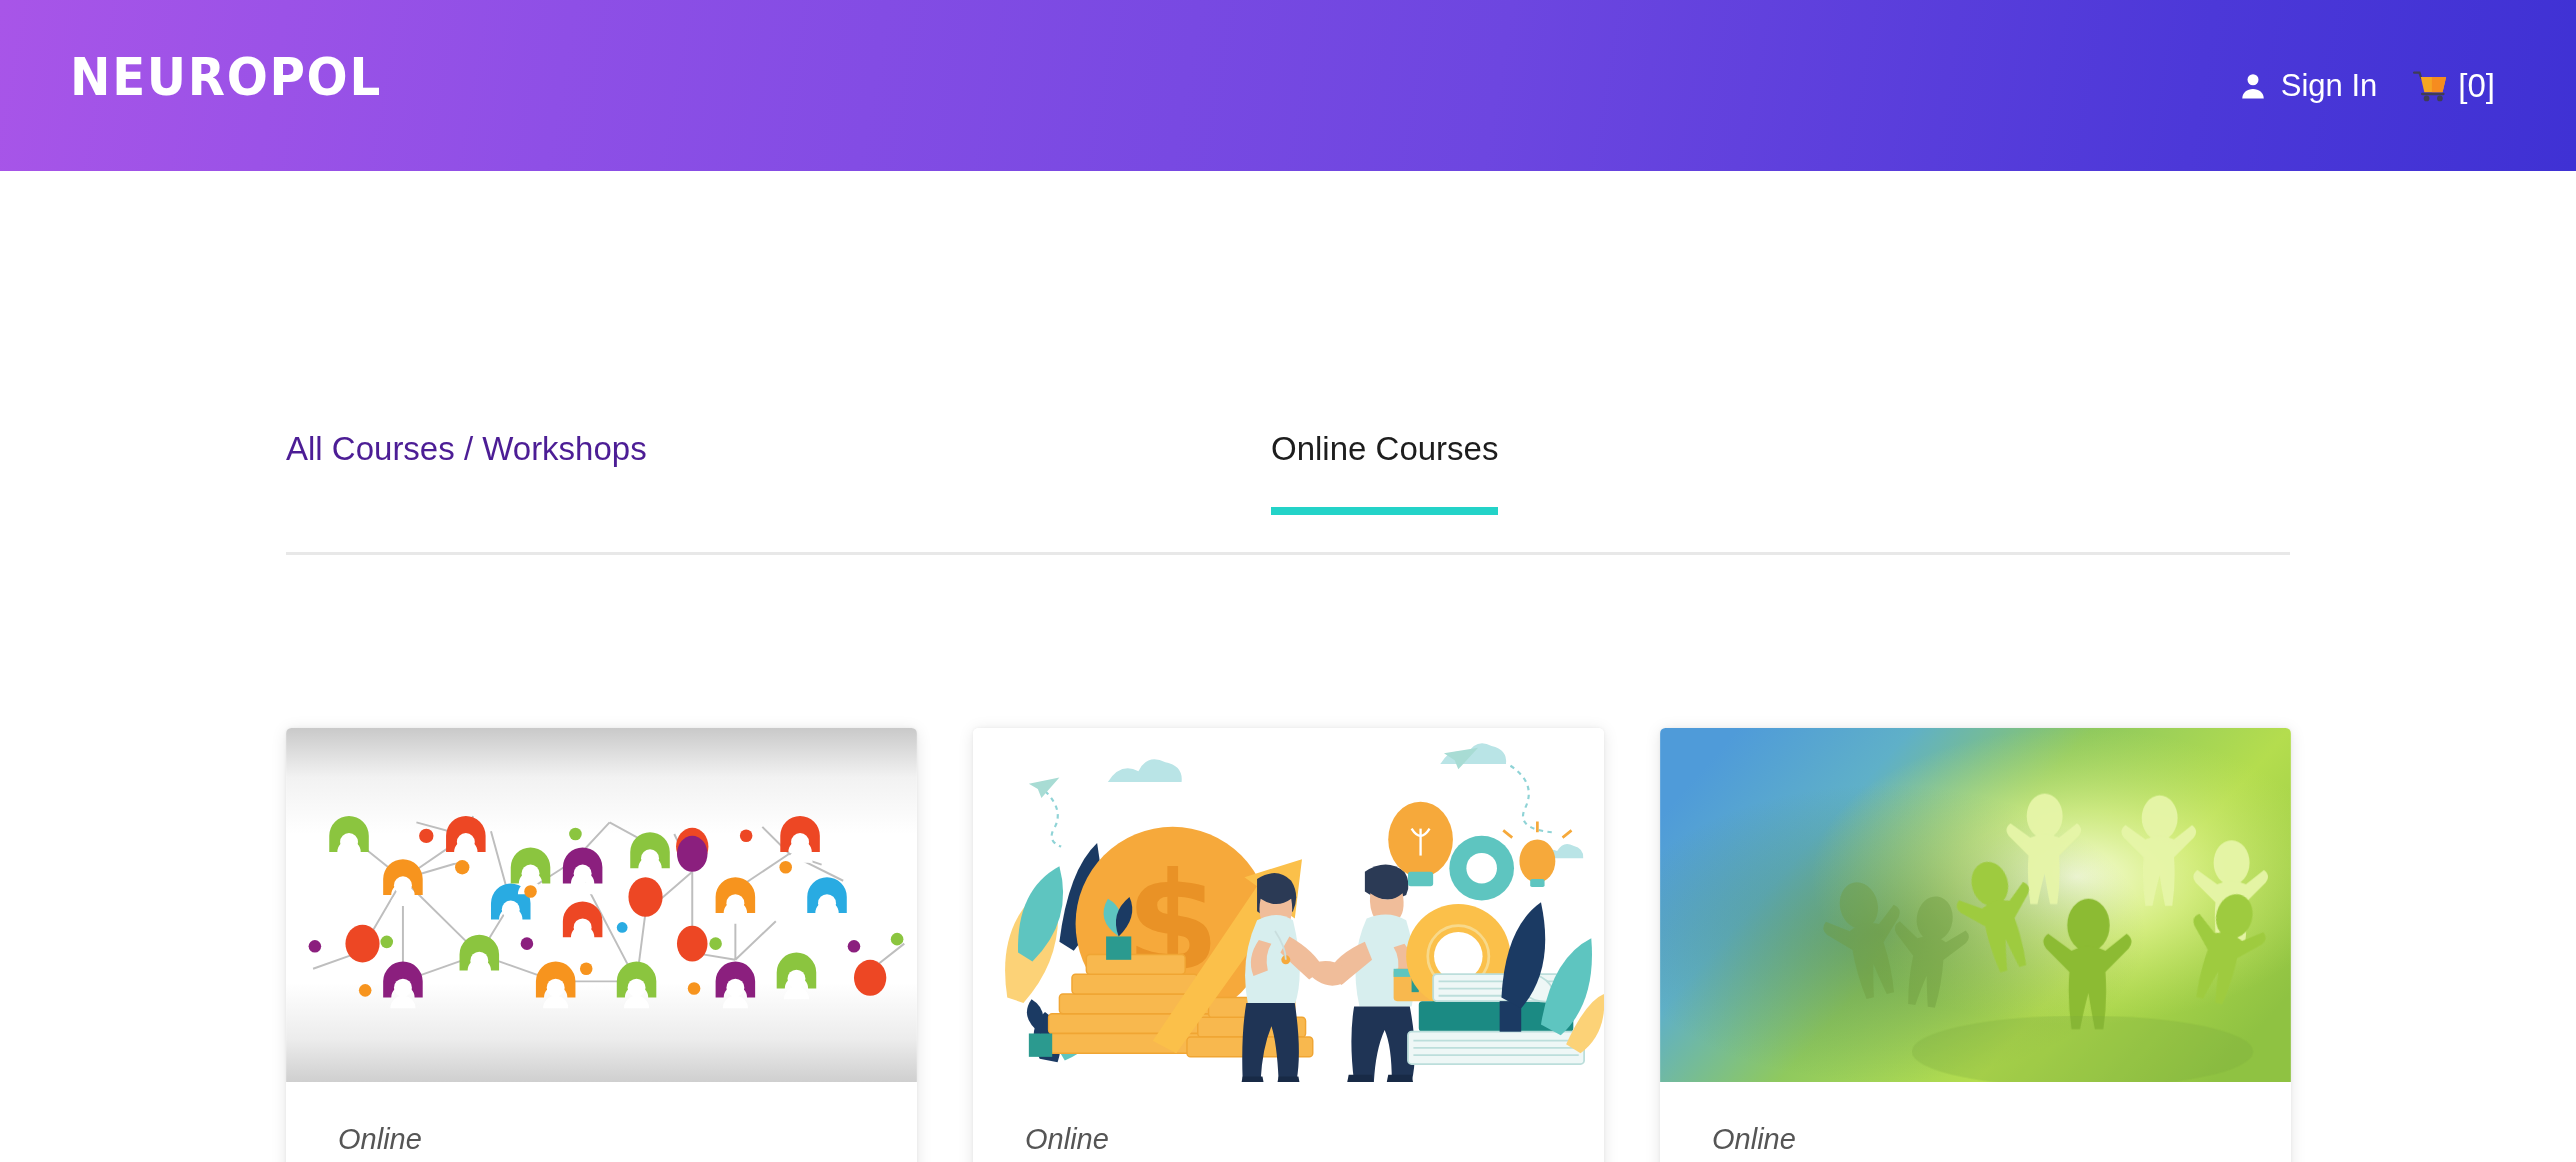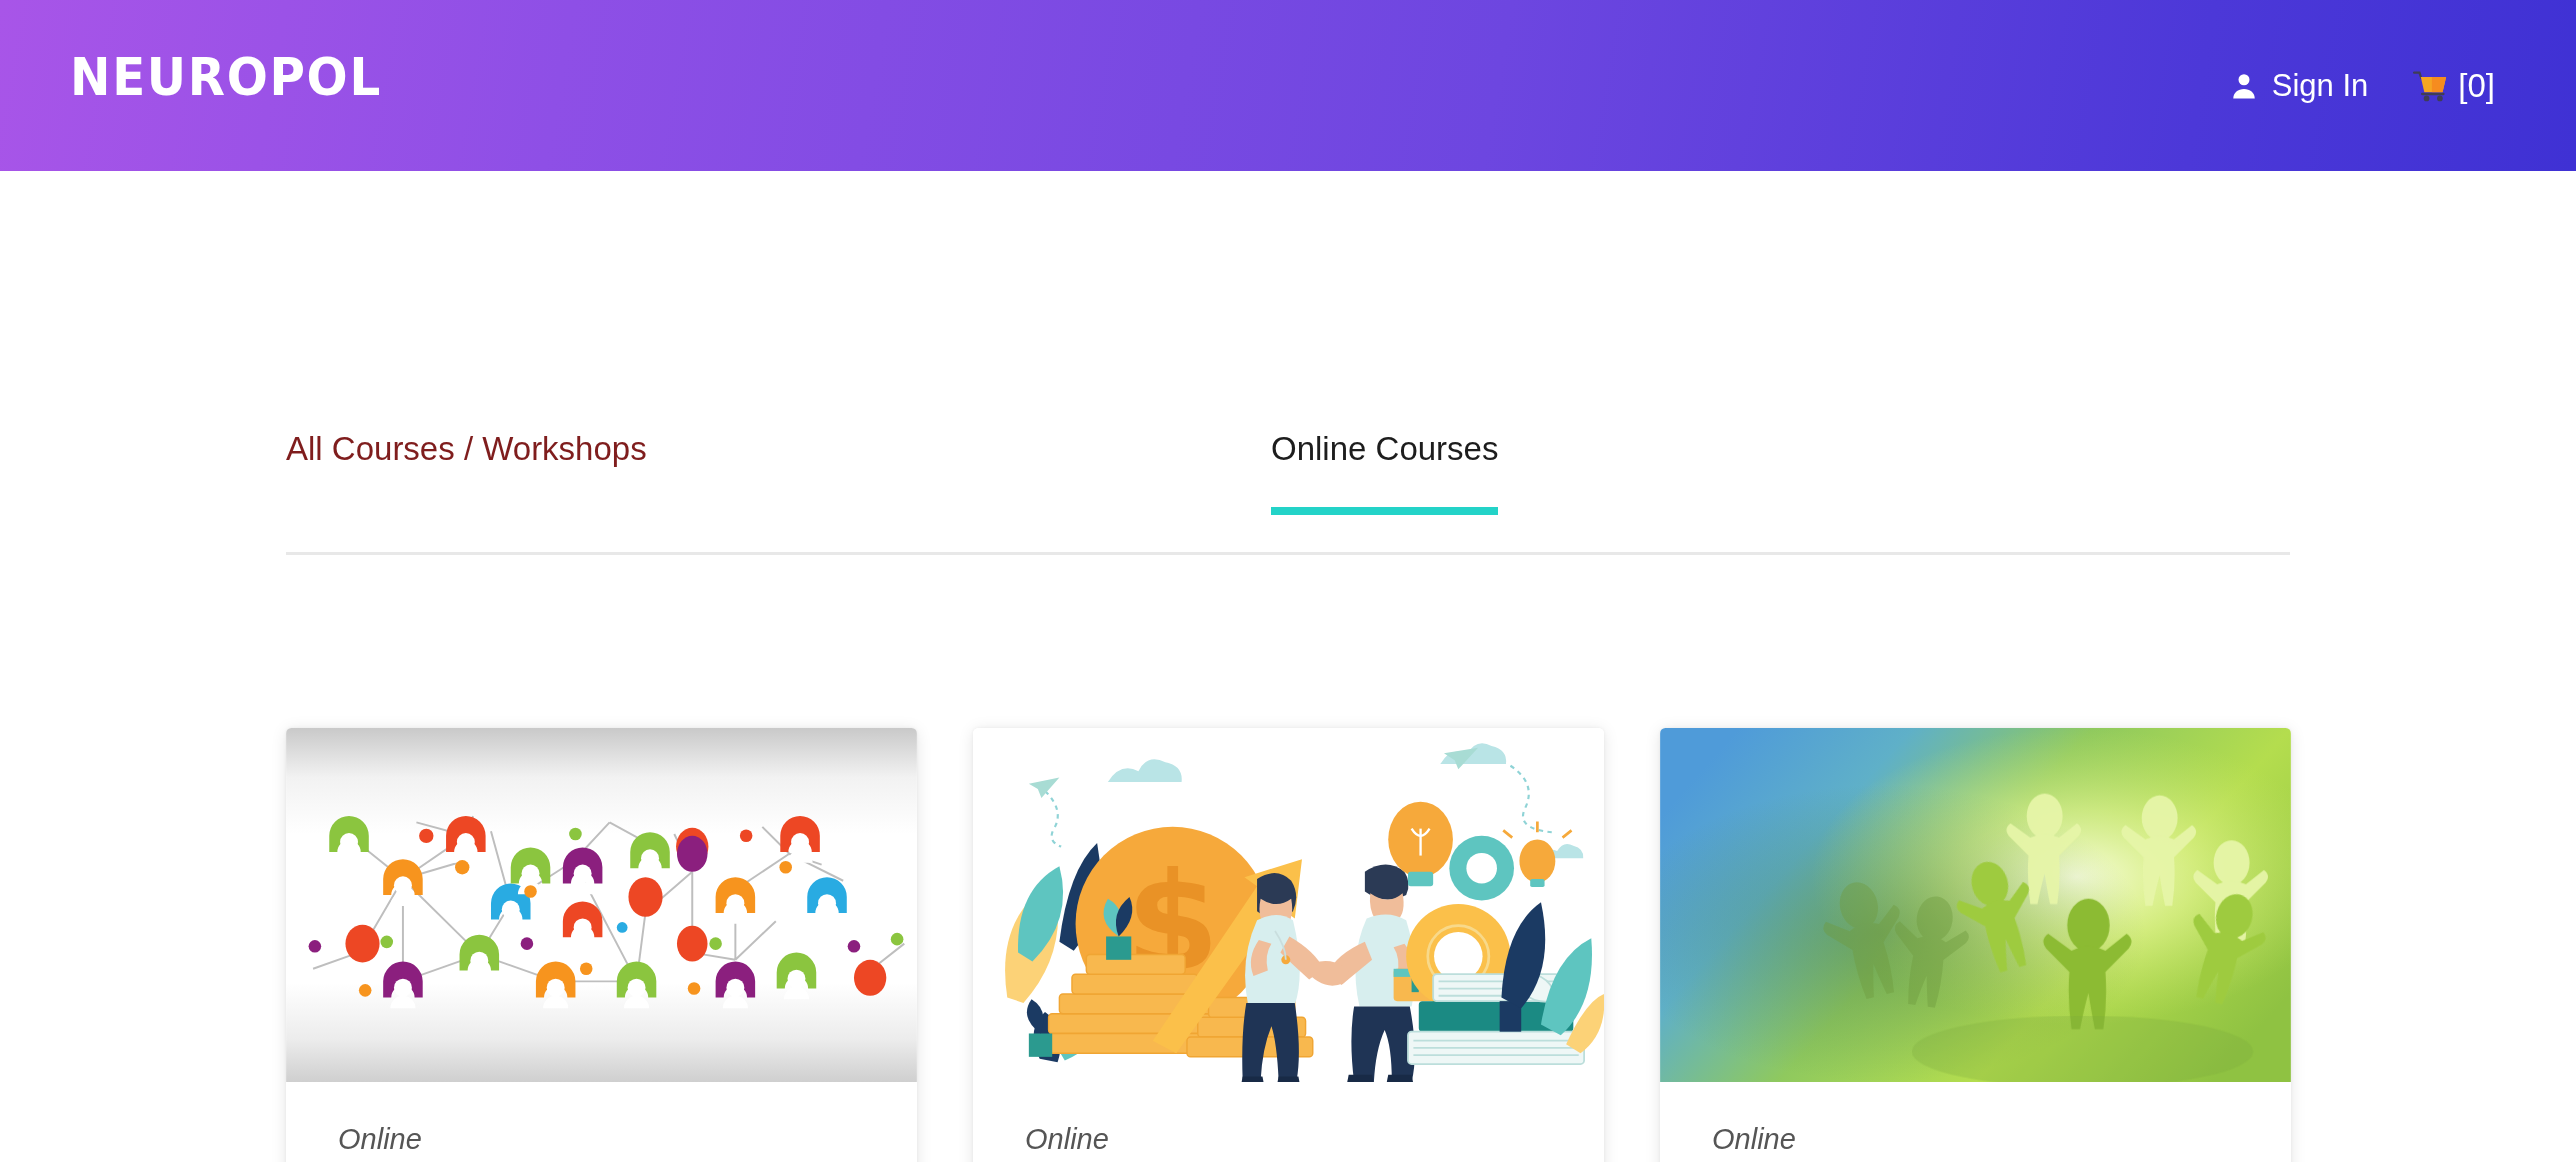--- a/index.html
+++ b/index.html
@@ -47,21 +47,21 @@
   .nav-item.active::after {
     content:"";
     position:absolute;
     left:19px; right:19px; bottom:0;
     height:7.2px;
     background:#23d3c8;
   }
   .nav-right {
     position:absolute; right:0; top:0;
     height:171px;
-    display:flex; align-items:center;gap:9px;
+    display:flex; align-items:center;
   }
   .signin {
     display:flex; align-items:center; gap:12.6px;
     padding:0 20px;
     color:#ffffff; font-size:31px;
     cursor:pointer; white-space:nowrap;
   }
   .user-icon { display:block; width:30px; height:30px; }
   .cart-block {
     display:flex; align-items:center; gap:9px;
@@ -74,21 +74,21 @@
   
   .content { position:relative; width:2576px; background:#ffffff; }
 
   .tabs {
     position:absolute; left:286px; top:259px;
     width:2004px; height:126px;
   }
   .tab {
     position:absolute; top:0;
     font-size:33px; font-weight:400;
-    color:#7f1d1d; white-space:nowrap; cursor:pointer;
+    color:#4c1d95; white-space:nowrap; cursor:pointer;
     padding-bottom:63px;
   }
   .tab.active { color:#1d1d1d; font-weight:500; }
   .tab .bar {
     position:absolute; left:0; right:0; bottom:16px;
     height:8px; background:transparent;
   }
   .tab.active .bar { background:#23d3c8; }
   #tab-0 { left:0; }
   #tab-1 { left:985px;text-align:right; }

